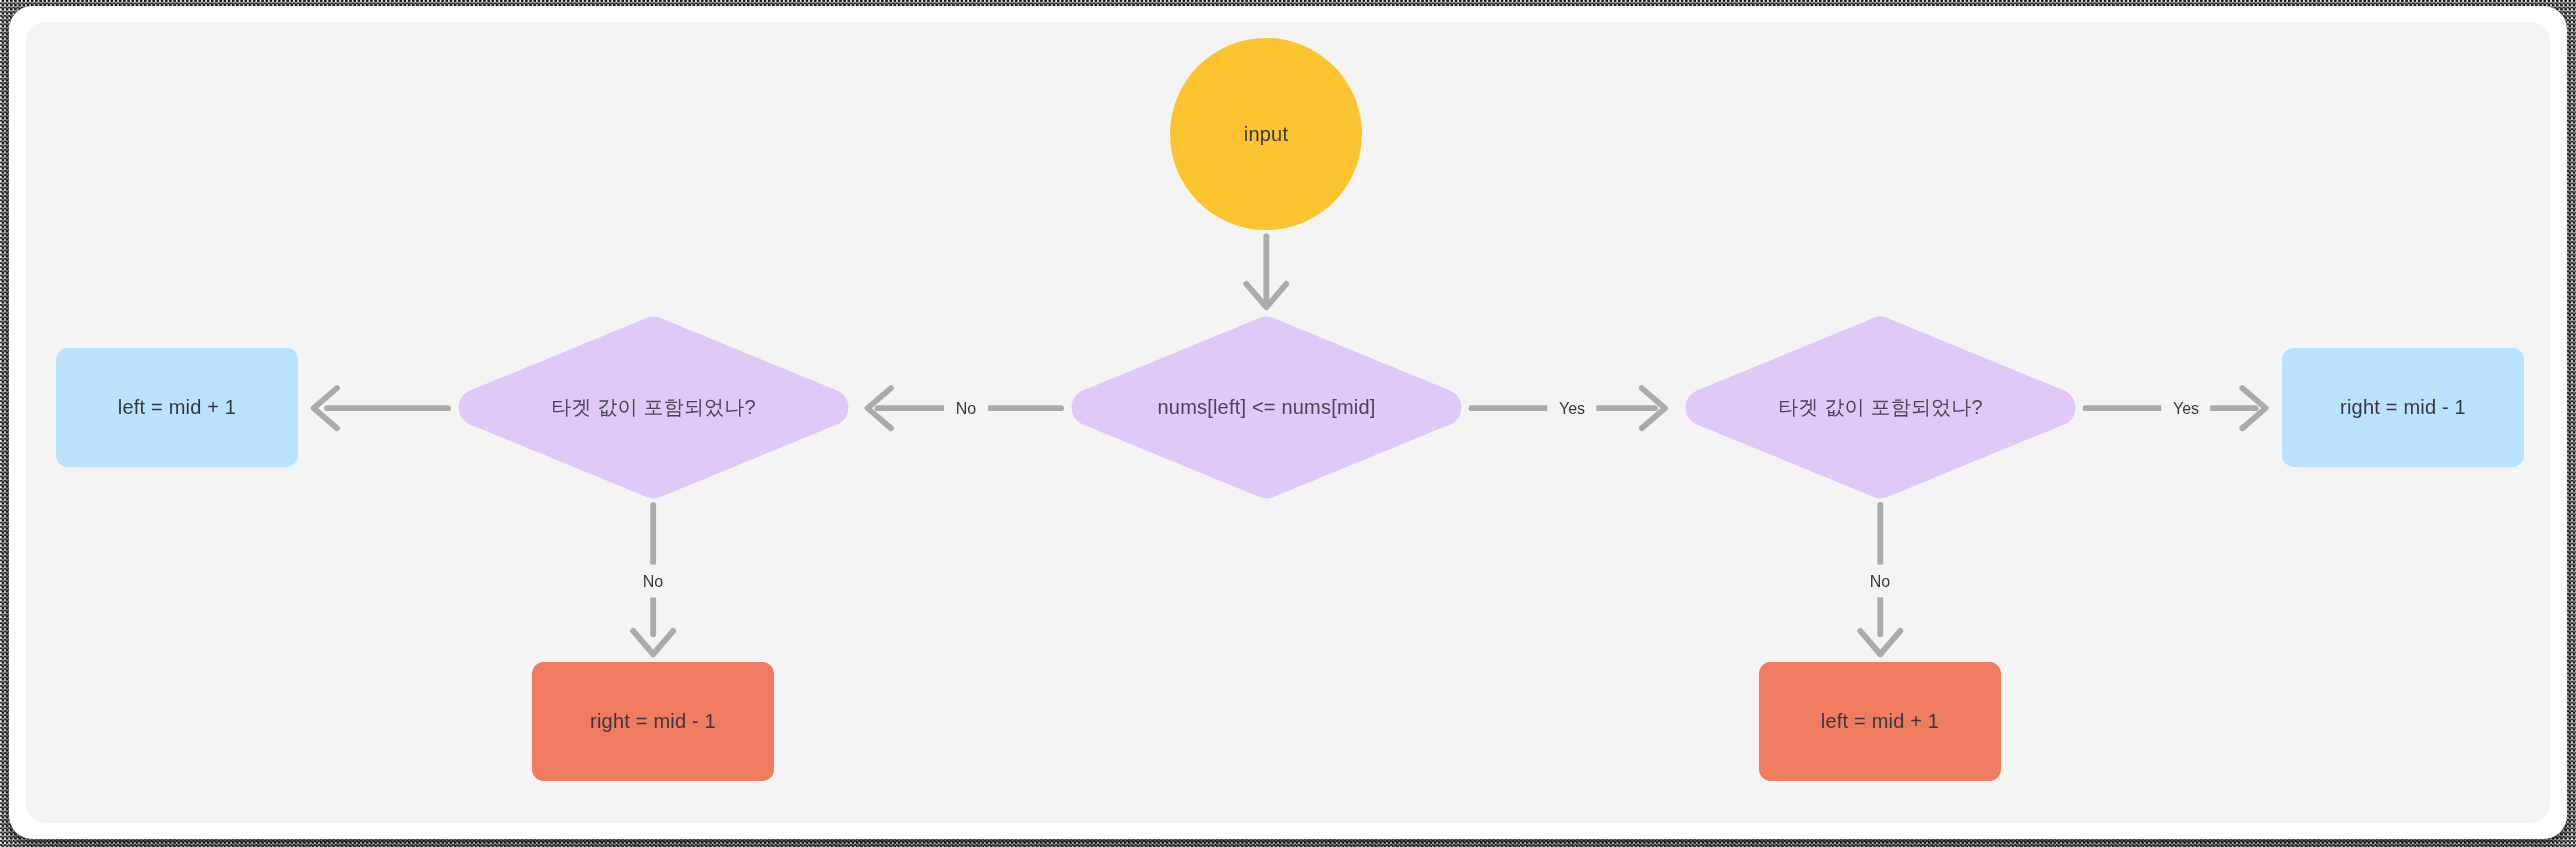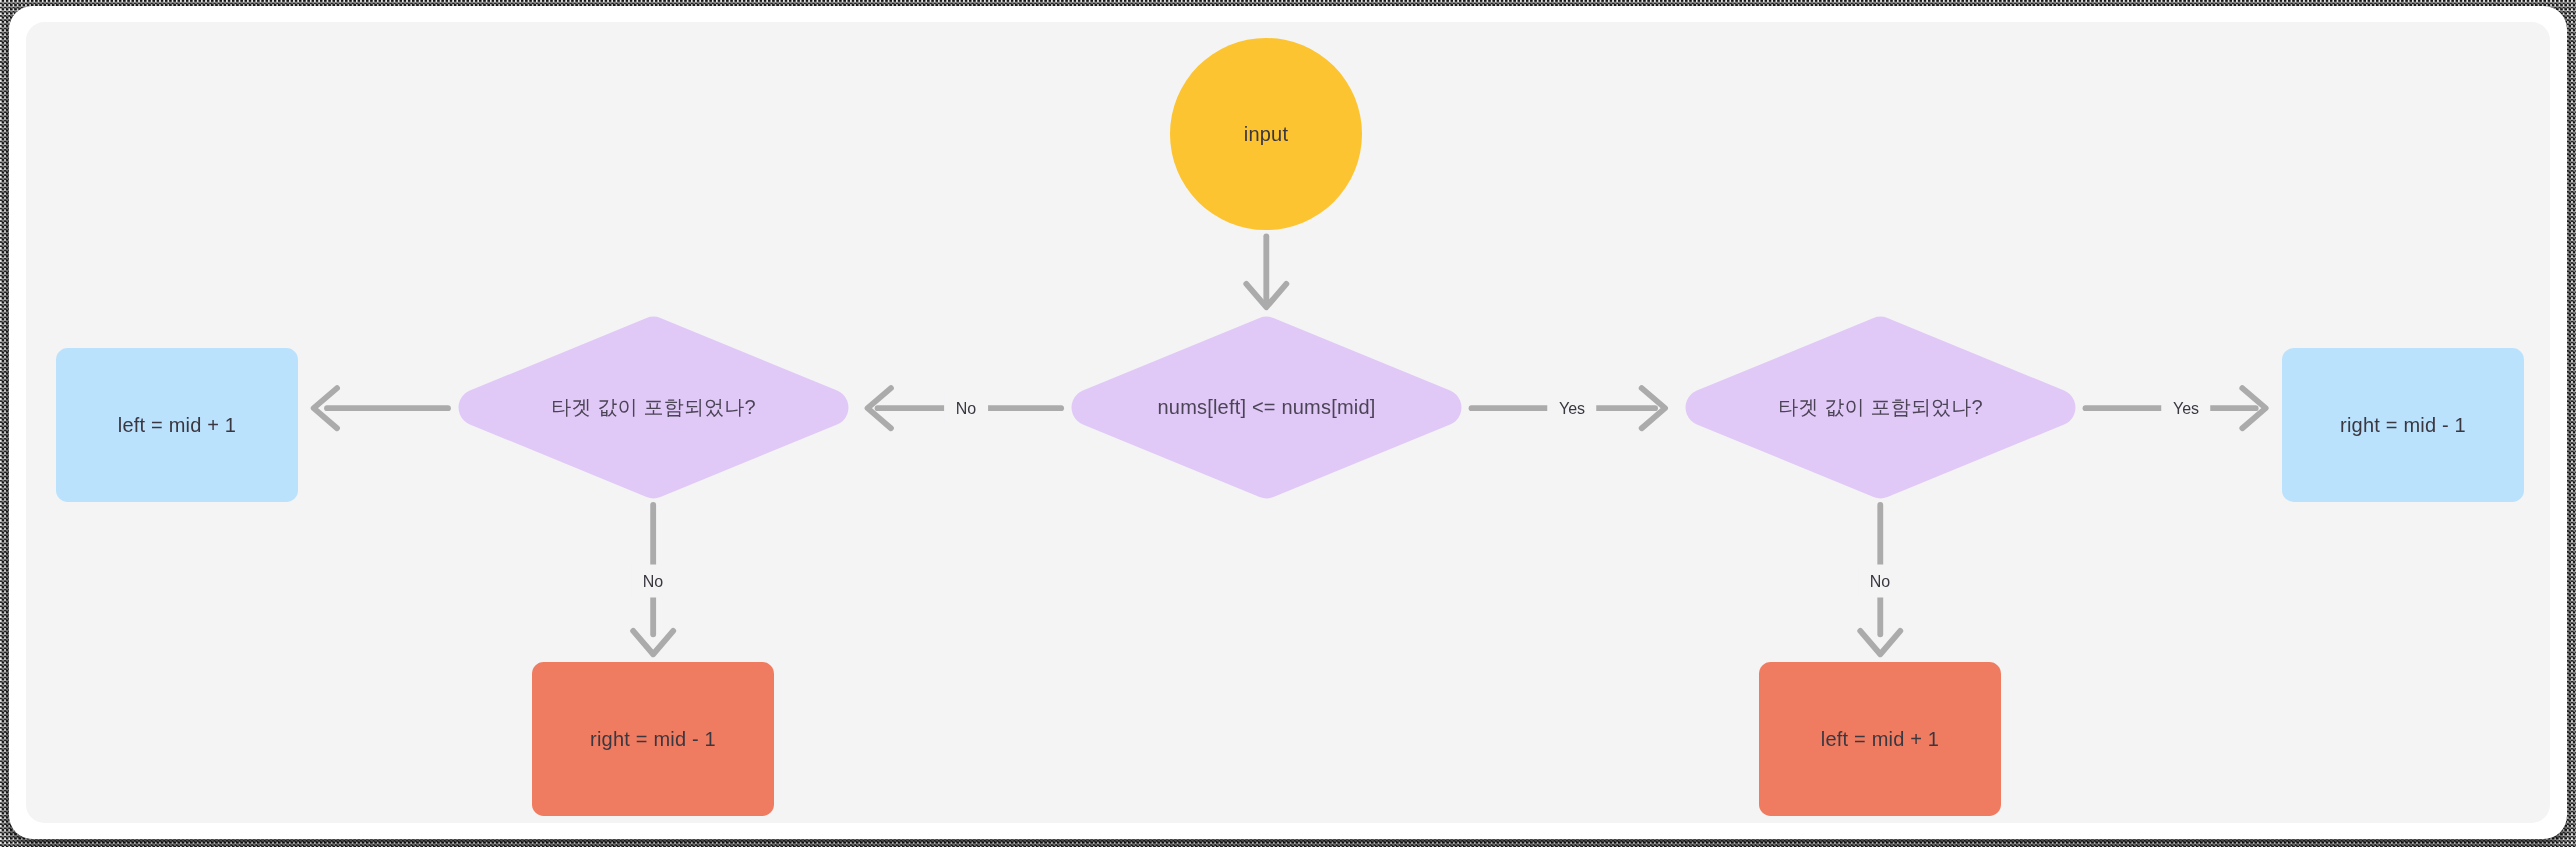--- a/index.html
+++ b/index.html
@@ -29,21 +29,21 @@
   .node .lbl{font-size:20px;color:var(--text-dark,#3b3740);letter-spacing:0.2px;}
   .start{
     width:192px;height:192px;border-radius:50%;
     background:var(--start-fill,#fcc430);
   }
   .diamond{width:397px;height:185px;}
   .diamond svg{position:absolute;inset:0;}
   .diamond path{fill:var(--decision-fill,#e1c9f7);stroke:var(--decision-fill,#e1c9f7);stroke-width:44;stroke-linejoin:round;}
   .diamond .lbl{position:relative;color:var(--text-decision,#4b4456);}
   .rect{
-    width:242px;height:154px;border-radius:11.7px;
+    width:242px;height:119px;border-radius:11.7px;
   }
   .rect.blue{background:var(--result-blue-fill,#bbe2fc);}
   .rect.orange{background:var(--result-orange-fill,#ef7c61);}
   .edge-label{
     position:absolute;transform:translate(-50%,-50%);
     background:var(--panel-bg,#f4f4f5);
     padding:7.5px 11.7px;font-size:16px;color:var(--text-dark,#3b3740);
   }
   
   #start       {left:1170px;top:38px;}

